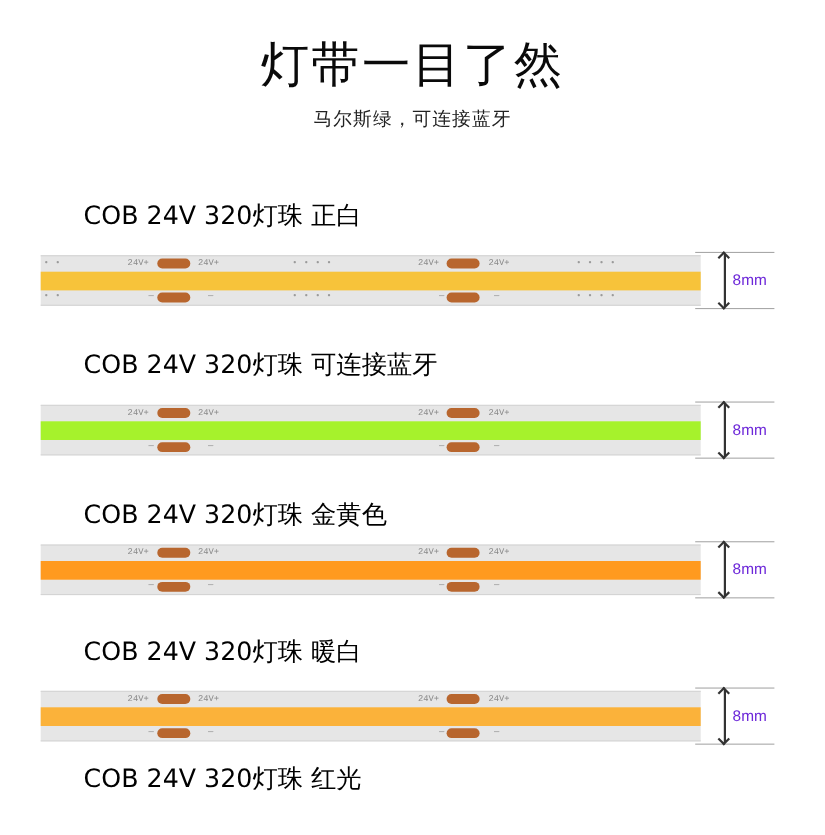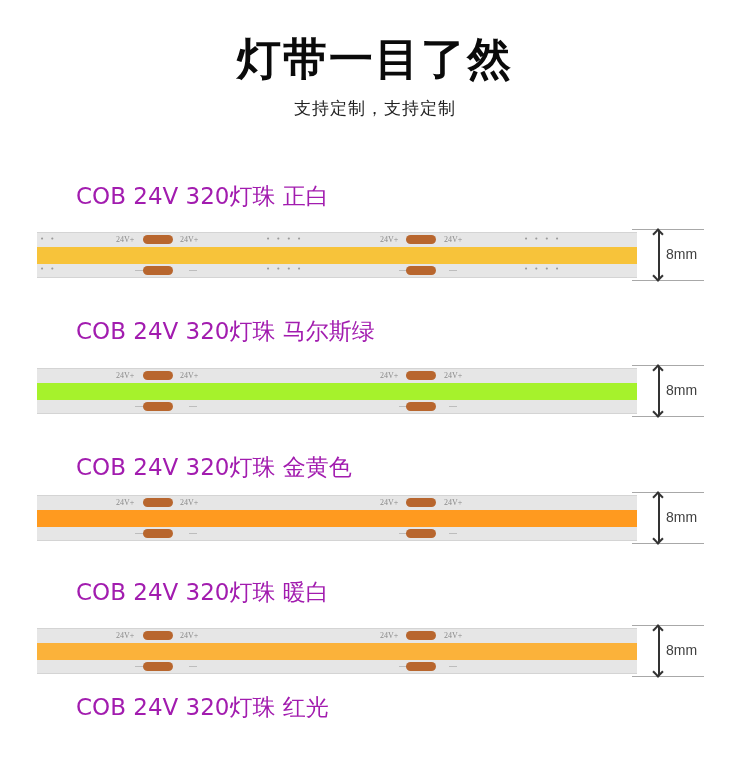--- a/index.html
+++ b/index.html
@@ -1,36 +1,36 @@
 <!DOCTYPE html>
 <html><head>
 <meta charset="utf-8">
 <style>
   html,body{margin:0;padding:0;background:#fff;}
   body{width:750px;height:759px;position:relative;overflow:hidden;font-family:"DejaVu Sans","Liberation Sans",sans-serif;color:#111;}
-  .title{position:absolute;left:0;width:750px;top:30px;text-align:center;font-size:44px;font-weight:bold;letter-spacing:2px;color:#0a0a0a;}
+  .title{position:absolute;left:0;width:750px;top:30px;text-align:center;font-size:44px;font-weight:normal;letter-spacing:2px;color:#0a0a0a;}
   .subtitle{position:absolute;left:0;width:750px;top:97px;text-align:center;font-size:17px;color:#222;letter-spacing:1px;}
-  .label{position:absolute;left:76px;font-size:23px;color:#a21caf;white-space:nowrap;font-family:"DejaVu Sans","Liberation Sans",sans-serif;}
+  .label{position:absolute;left:76px;font-size:23px;color:#000000;white-space:nowrap;font-family:"DejaVu Sans","Liberation Sans",sans-serif;}
   .strip{position:absolute;left:37px;width:600px;height:44px;background:#e6e6e6;border-top:1px solid #d4d4d4;border-bottom:1px solid #d4d4d4;}
   .strip .led{position:absolute;left:0;right:0;top:14px;height:17px;}
   .pad{position:absolute;width:30px;height:9px;border-radius:5px;background:#b8662e;}
-  .mark{position:absolute;font-size:8px;color:#8a8a8a;font-family:Liberation Serif, serif;}
+  .mark{position:absolute;font-size:8px;color:#8a8a8a;font-family:Liberation Mono, monospace;}
   .dots{position:absolute;font-size:7px;color:#9a9a9a;letter-spacing:2px;}
   .dim{position:absolute;left:632px;width:72px;height:52px;}
   .dim .hl{position:absolute;left:0;right:0;height:1px;background:#a8a8a8;}
   .dim .arrow{position:absolute;left:26px;top:2px;bottom:2px;width:2px;background:#333;}
   .dim .arrow:before{content:"";position:absolute;left:-4px;top:-1px;width:6px;height:6px;border-left:2px solid #333;border-top:2px solid #333;transform:rotate(45deg);}
   .dim .arrow:after{content:"";position:absolute;left:-4px;bottom:-1px;width:6px;height:6px;border-right:2px solid #333;border-bottom:2px solid #333;transform:rotate(45deg);}
-  .dim .txt{position:absolute;left:34px;top:17px;font-size:14px;color:#404040;font-family:"Liberation Sans",sans-serif;}
+  .dim .txt{position:absolute;left:34px;top:17px;font-size:14px;color:#6d28d9;font-family:"Liberation Sans",sans-serif;}
 </style>
 </head>
 <body>
 
 <div class="title">灯带一目了然</div>
-<div class="subtitle">支持定制，支持定制</div>
+<div class="subtitle">马尔斯绿，可连接蓝牙</div>
 
 <div class="label" style="top:181px">COB 24V 320灯珠 正白</div>
 <div class="strip" style="top:232px">
   <div class="led" style="background:#f7c33a"></div>
   <span class="dots" style="left:3px;top:2px">• •</span>
   <span class="dots" style="left:3px;top:32px">• •</span>
   <span class="mark" style="left:79px;top:2px">24V+</span>
   <span class="mark" style="left:143px;top:2px">24V+</span>
   <span class="mark" style="left:98px;top:32px">—</span>
   <span class="mark" style="left:152px;top:32px">—</span>
@@ -47,21 +47,21 @@
   <span class="dots" style="left:487px;top:2px">• • • •</span>
   <span class="dots" style="left:487px;top:32px">• • • •</span>
 </div>
 <div class="dim" style="top:229px">
   <div class="hl" style="top:0"></div>
     <div class="hl" style="bottom:0"></div>
   <div class="arrow"></div>
   <span class="txt">8mm</span>
 </div>
 
-<div class="label" style="top:316px">COB 24V 320灯珠 马尔斯绿</div>
+<div class="label" style="top:316px">COB 24V 320灯珠 可连接蓝牙</div>
 <div class="strip" style="top:368px">
   <div class="led" style="background:#a6f22c"></div>
   <span class="mark" style="left:79px;top:2px">24V+</span>
   <span class="mark" style="left:143px;top:2px">24V+</span>
   <span class="mark" style="left:98px;top:32px">—</span>
   <span class="mark" style="left:152px;top:32px">—</span>
   <div class="pad" style="left:106px;top:2px"></div>
   <div class="pad" style="left:106px;top:33px"></div>
   <span class="mark" style="left:343px;top:2px">24V+</span>
   <span class="mark" style="left:407px;top:2px">24V+</span>

